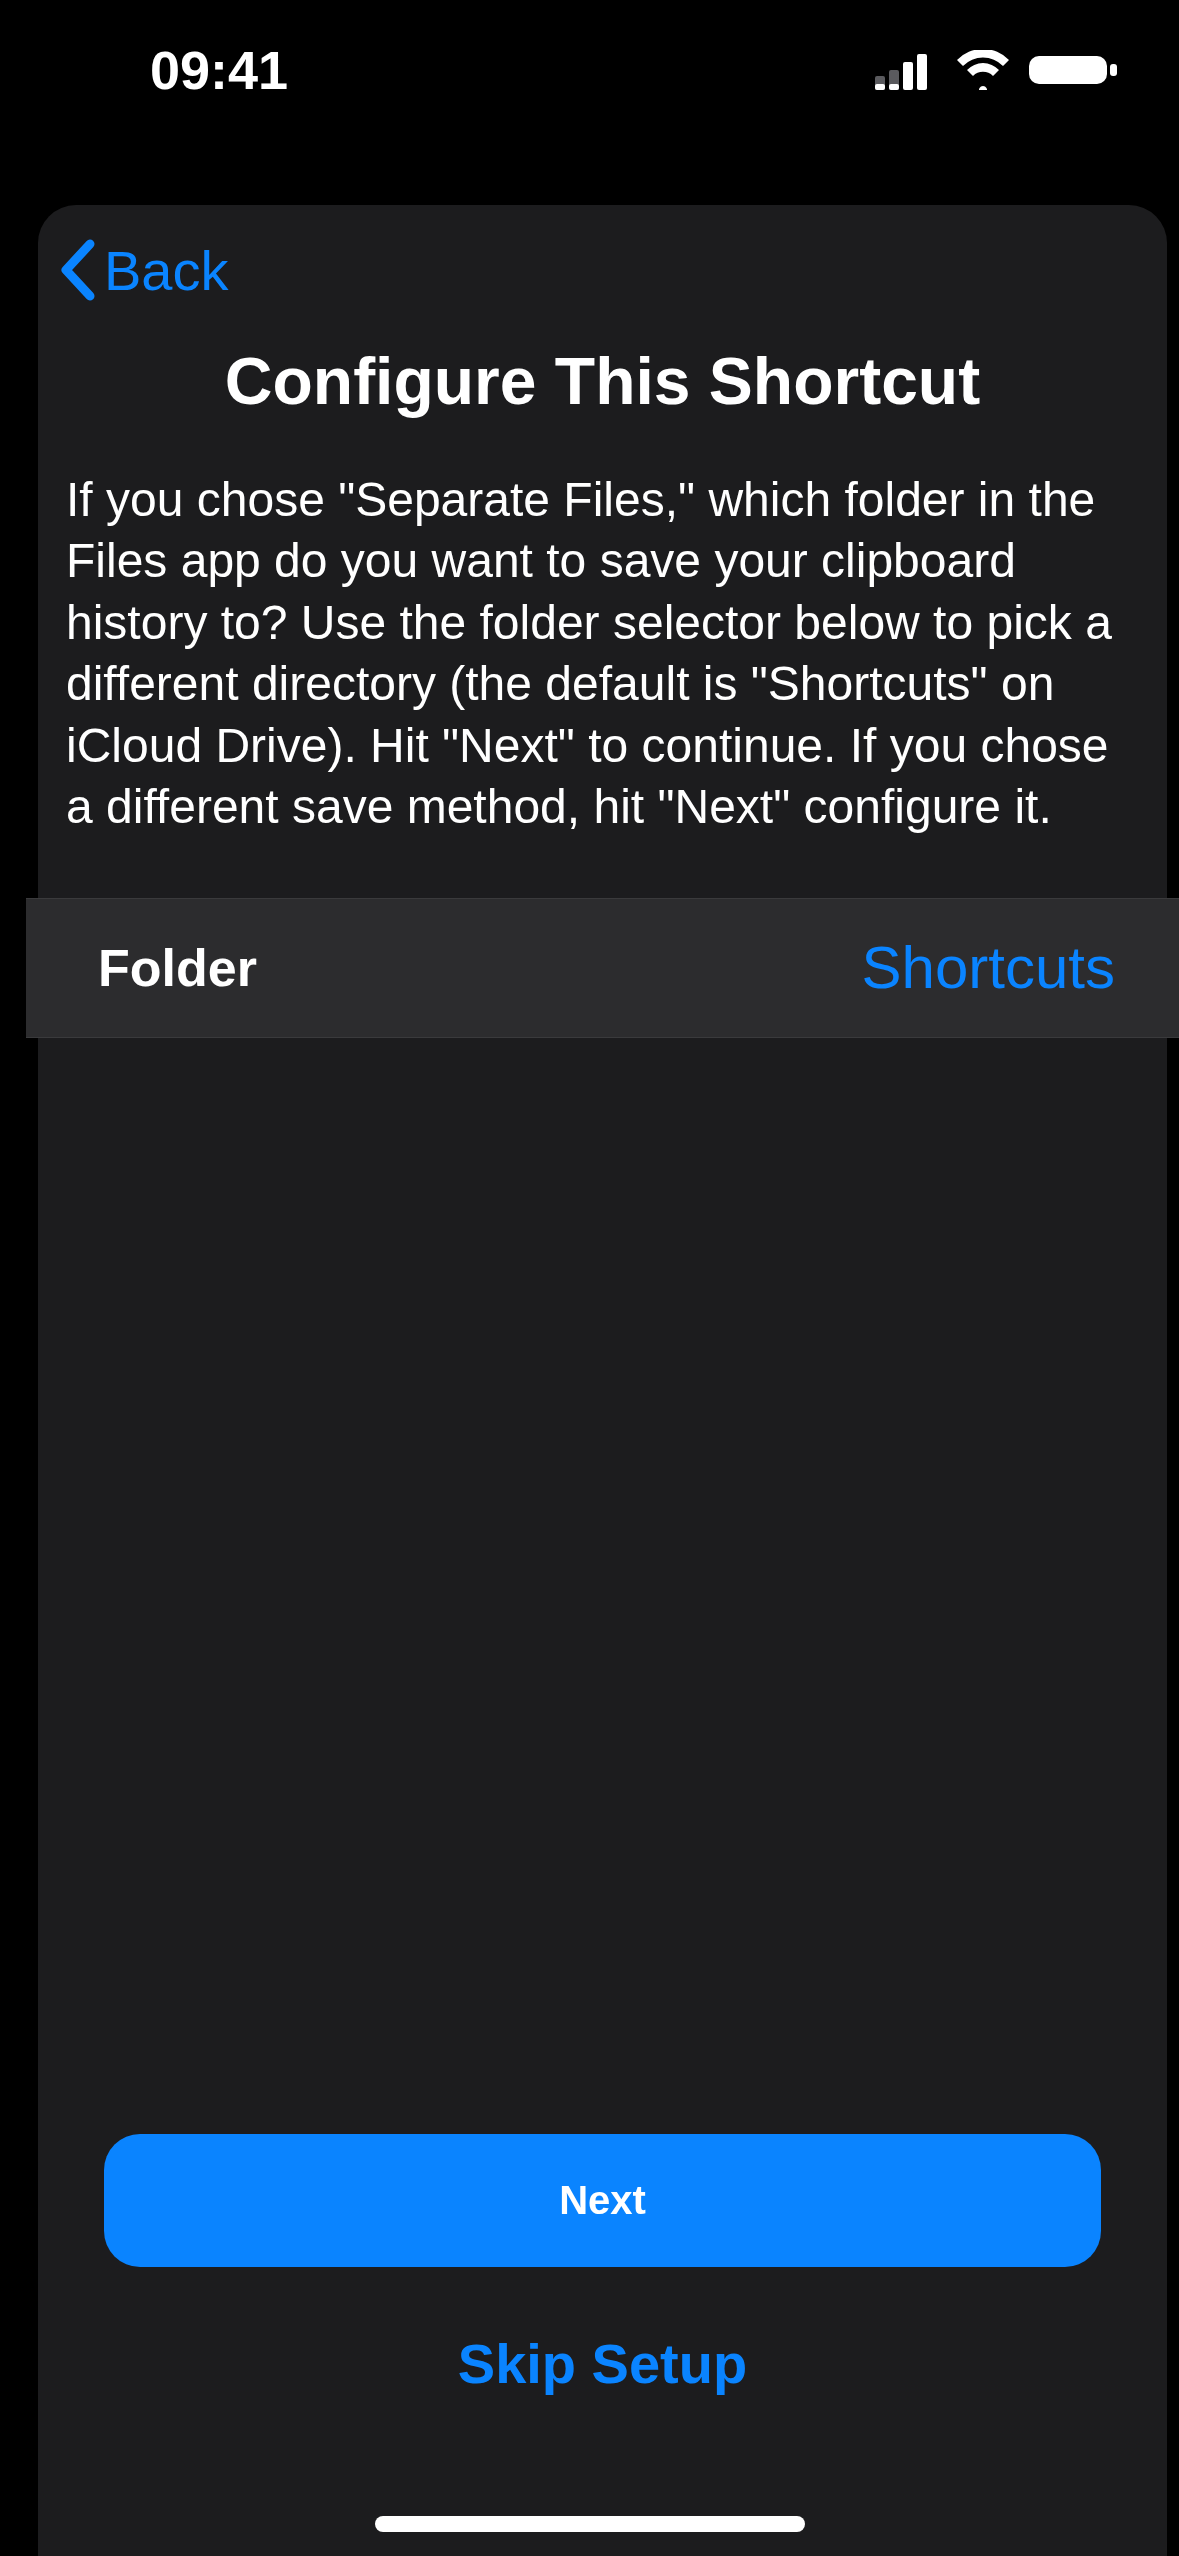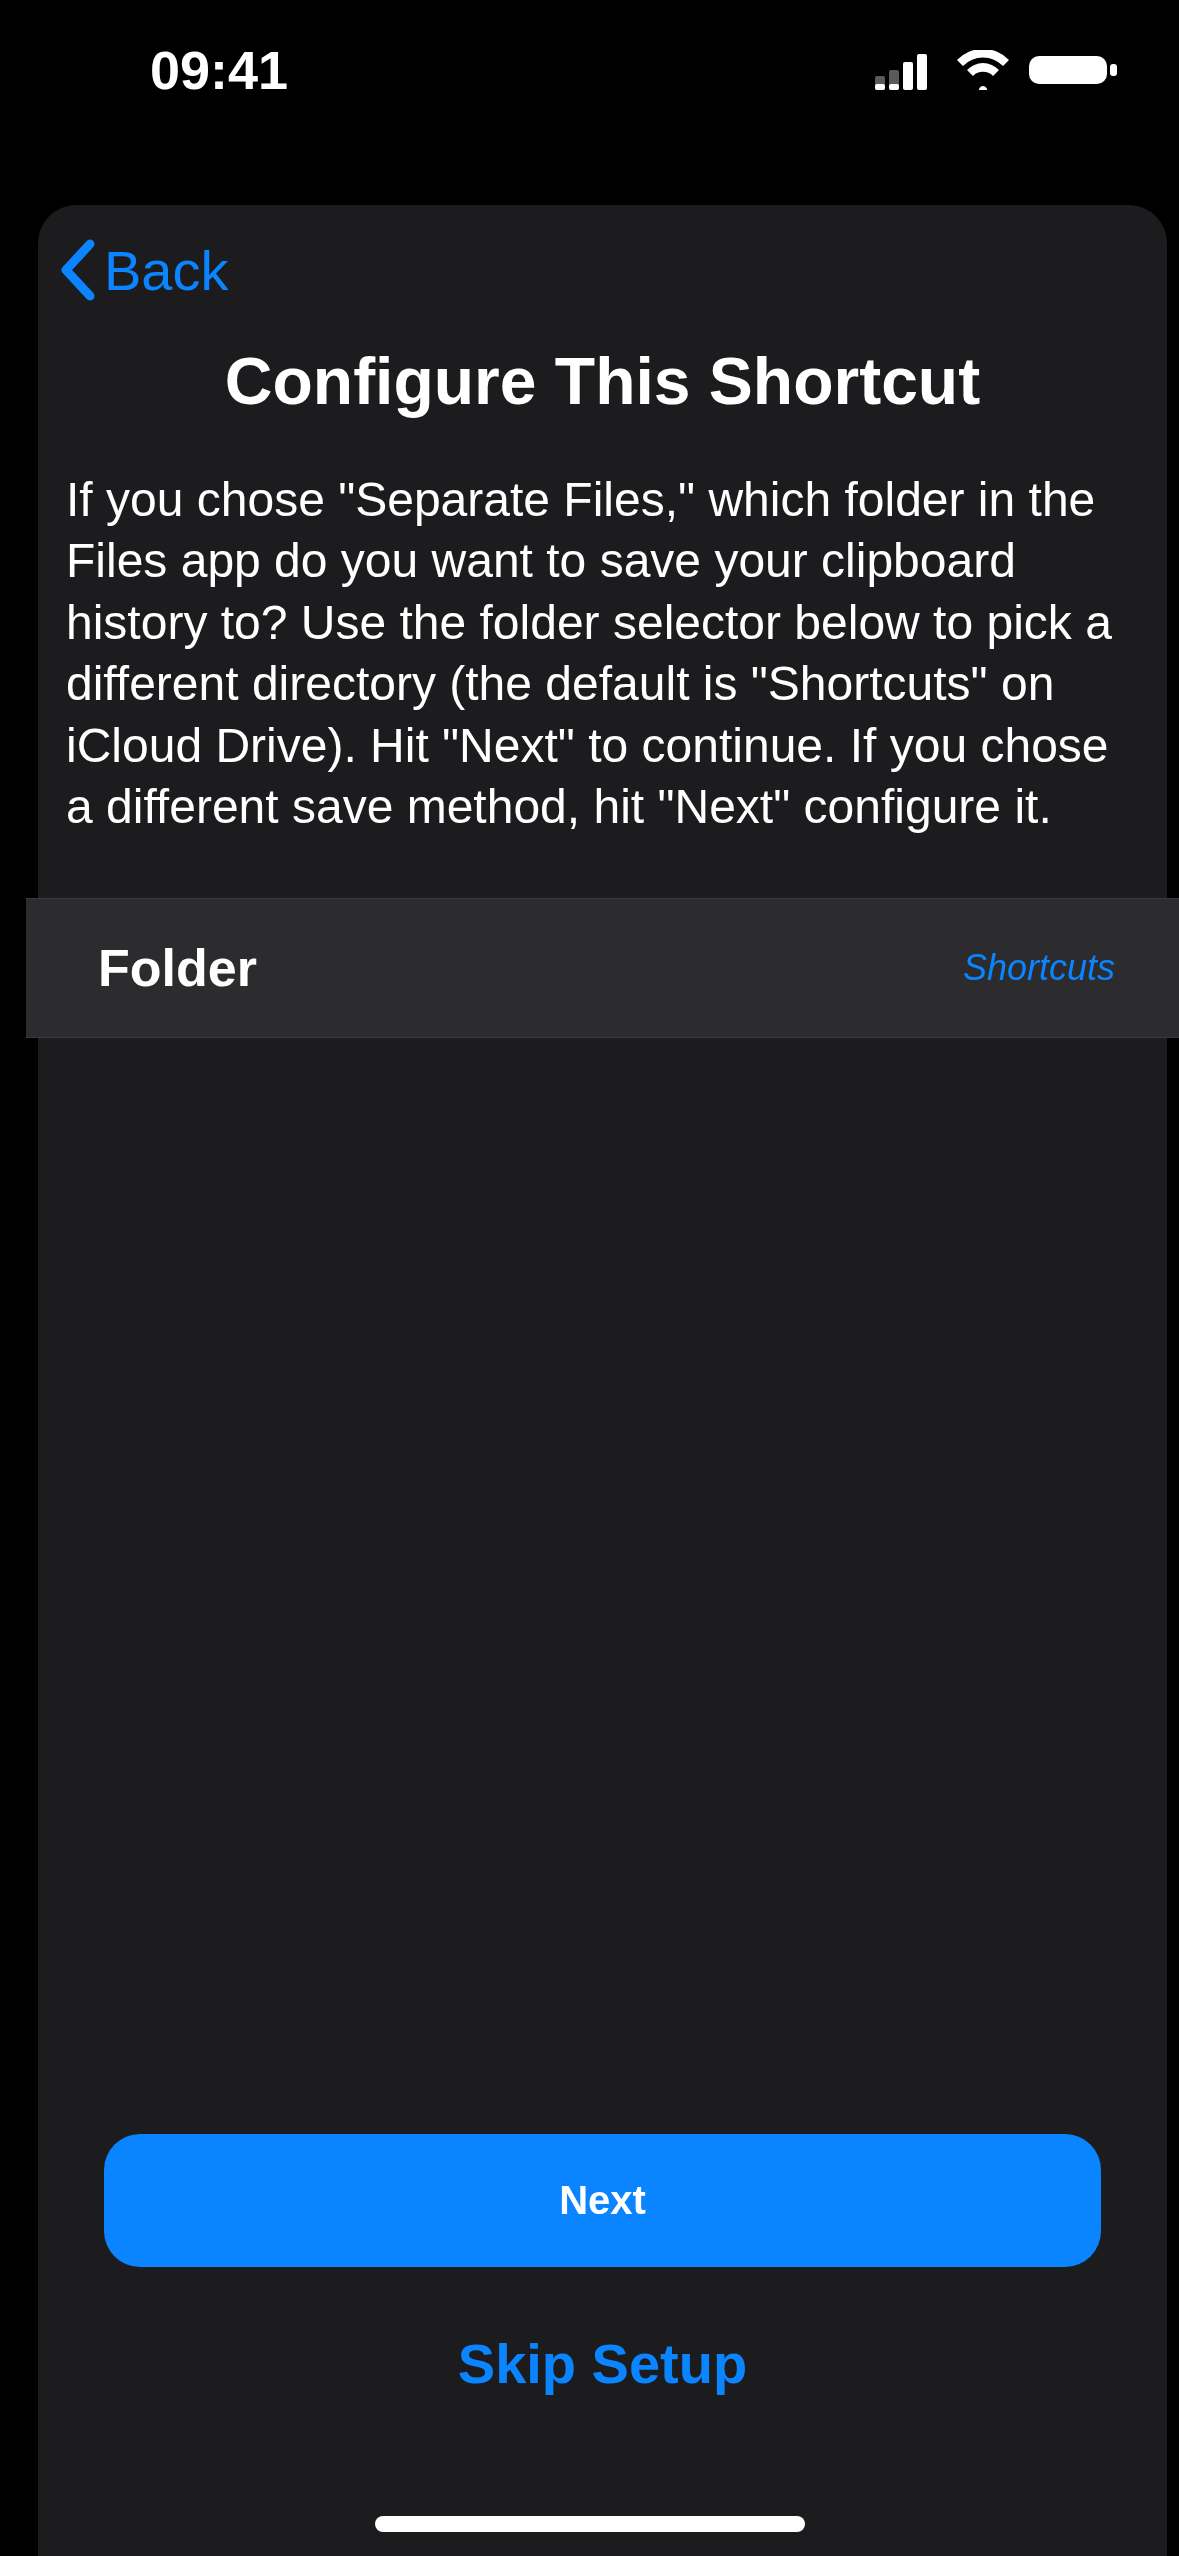--- a/index.html
+++ b/index.html
@@ -106,24 +106,23 @@
       margin-left: -12px;
       margin-right: -12px;
       width: calc(100% + 24px);
     }
     .row-label {
       font-size: 52px;
       font-weight: 600;
       color: #fff;
     }
     .row-value {
-      font-size: 36px;
+      font-size: 60px;
       font-weight: 400;
       color: #0a84ff;
-      font-style: italic;
     }
     .bottom-actions {
       padding: 0 66px 160px 66px;
     }
     .primary-button {
       width: 100%;
       height: 133px;
       background: #0a84ff;
       color: #ffffff;
       font-size: 40px;

